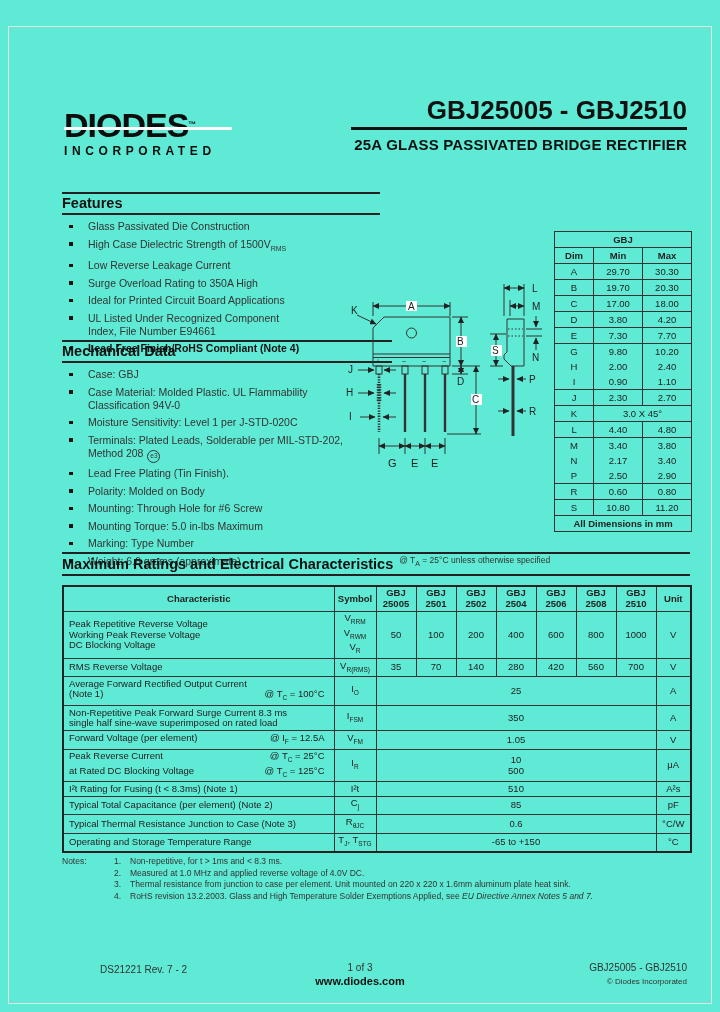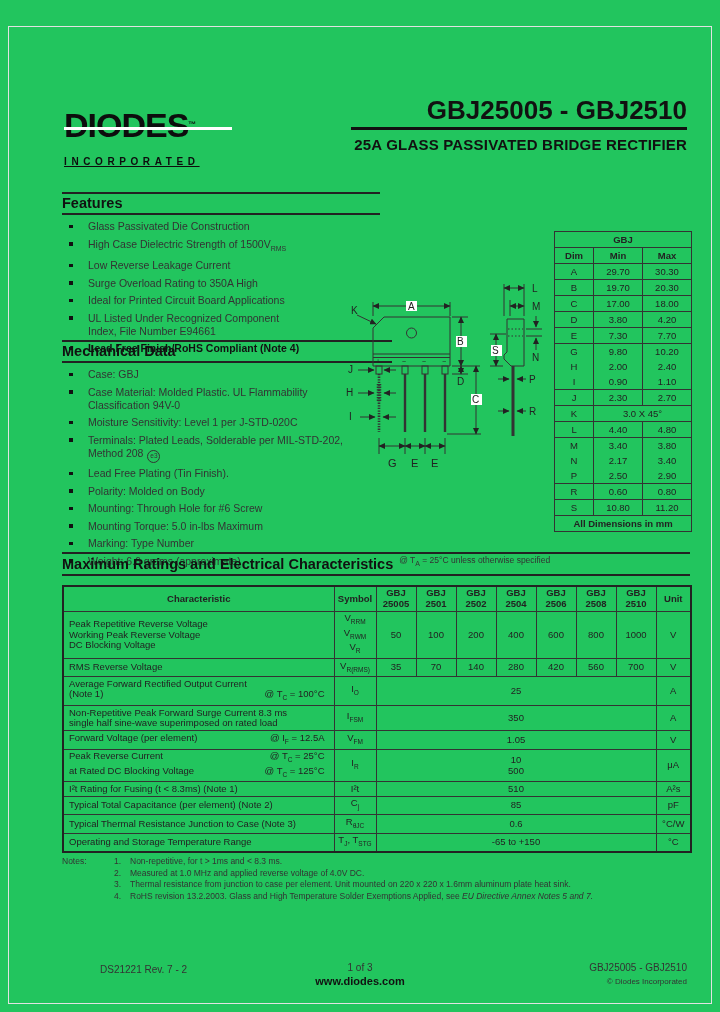--- a/index.html
+++ b/index.html
@@ -1,25 +1,25 @@
 <!DOCTYPE html>
 <html><head>
 <meta charset="utf-8">
 <style>
   html,body { margin:0; padding:0; background:#ffffff; }
   body { font-family:"Liberation Sans","DejaVu Sans",sans-serif; color:#2b2b2b; }
-  .page { position:relative; width:720px; height:1012px; background:#22c55e; overflow:hidden; }
+  .page { position:relative; width:720px; height:1012px; background:#5eead4; overflow:hidden; }
   .pageframe { position:absolute; left:8px; top:26px; right:8px; bottom:8px; border:1px solid #e2e2e2; }
 
   
   .logo { position:absolute; left:64px; top:108px; width:185px; }
   .logo-word { position:relative; font-weight:bold; font-size:34px; letter-spacing:-1px; color:#0d0d0d; line-height:34px; white-space:nowrap; }
   .logo-tm { font-size:8px; vertical-align:top; letter-spacing:0; }
   .logo-stripe { position:absolute; left:0; width:168px; top:19px; height:2.5px; background:#fff; }
-  .logo-sub { font-size:10px; font-weight:bold; letter-spacing:4.6px; color:#0d0d0d; margin-top:14px;text-decoration:underline; }
+  .logo-sub { font-size:12px; font-weight:bold; letter-spacing:4.6px; color:#0d0d0d; margin-top:2px; }
 
   .titleblock { position:absolute; right:33px; top:96px; width:336px; text-align:right; }
   .doc-title { font-size:26px; font-weight:bold; color:#111; letter-spacing:0; line-height:28px; }
   .title-rule { border-bottom:3px solid #111; margin-top:3px; }
   .doc-subtitle { font-size:15px; font-weight:bold; color:#111; margin-top:6px; letter-spacing:0.2px; }
 
   
   .sec-h { font-size:14.5px; font-weight:bold; color:#111;
            border-top:2px solid #222; border-bottom:2px solid #222;
            padding:1px 0 2px 0; }

